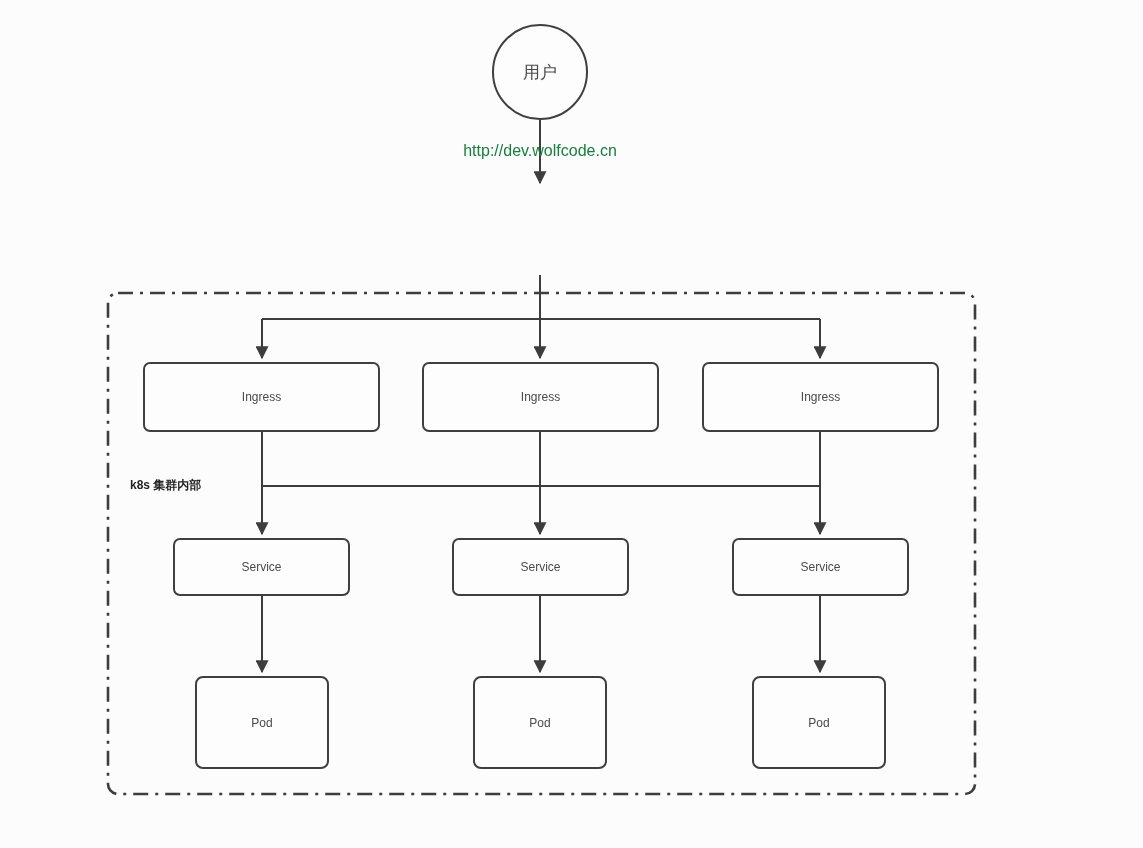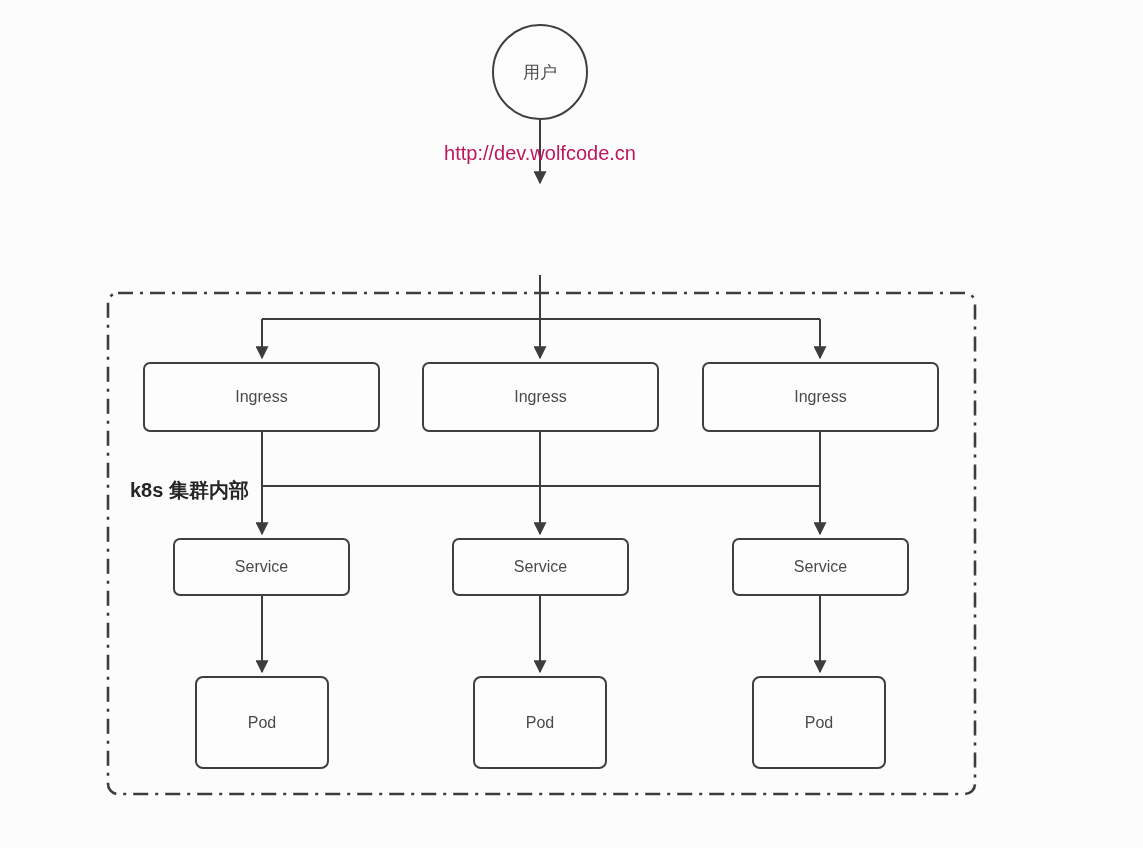--- a/index.html
+++ b/index.html
@@ -16,33 +16,33 @@
   .node {
     position: absolute;
     box-sizing: border-box;
     border: 2px solid #3f3f3f;
     background: #fdfdfd;
     border-radius: 7px;
     display: flex;
     align-items: center;
     justify-content: center;
     text-align: center;
-    font-size: 16px;
+    font-size: 12px;
     color: #4a4a4a;
   }
   .circle { border-radius: 50%; font-size: 17px; }
   .lb { flex-direction: column; line-height: 1.6; font-size: 16.5px; color: #4a4a4a; }
   .floating-label {
     position: absolute;
-    font-size: 20px;
-    color: #be185d;
+    font-size: 16px;
+    color: #15803d;
     white-space: nowrap;
   }
   .url-label { transform: translateX(-50%); }
-  .cluster-label { font-weight: bold; font-size: 20px; color: #252525; }
+  .cluster-label { font-weight: bold; font-size: 12px; color: #252525; }
 </style>
 </head>
 <body>
 
 <div class="canvas">
 
   <svg class="wires" width="1143" height="848" viewBox="0 0 1143 848">
     <defs>
       <marker id="arw" viewBox="0 0 10 10" refX="9" refY="5" markerWidth="6.5" markerHeight="6.5" orient="auto-start-reverse">
         <path d="M0,0 L10,5 L0,10 z" fill="#3d3d3d"></path>

